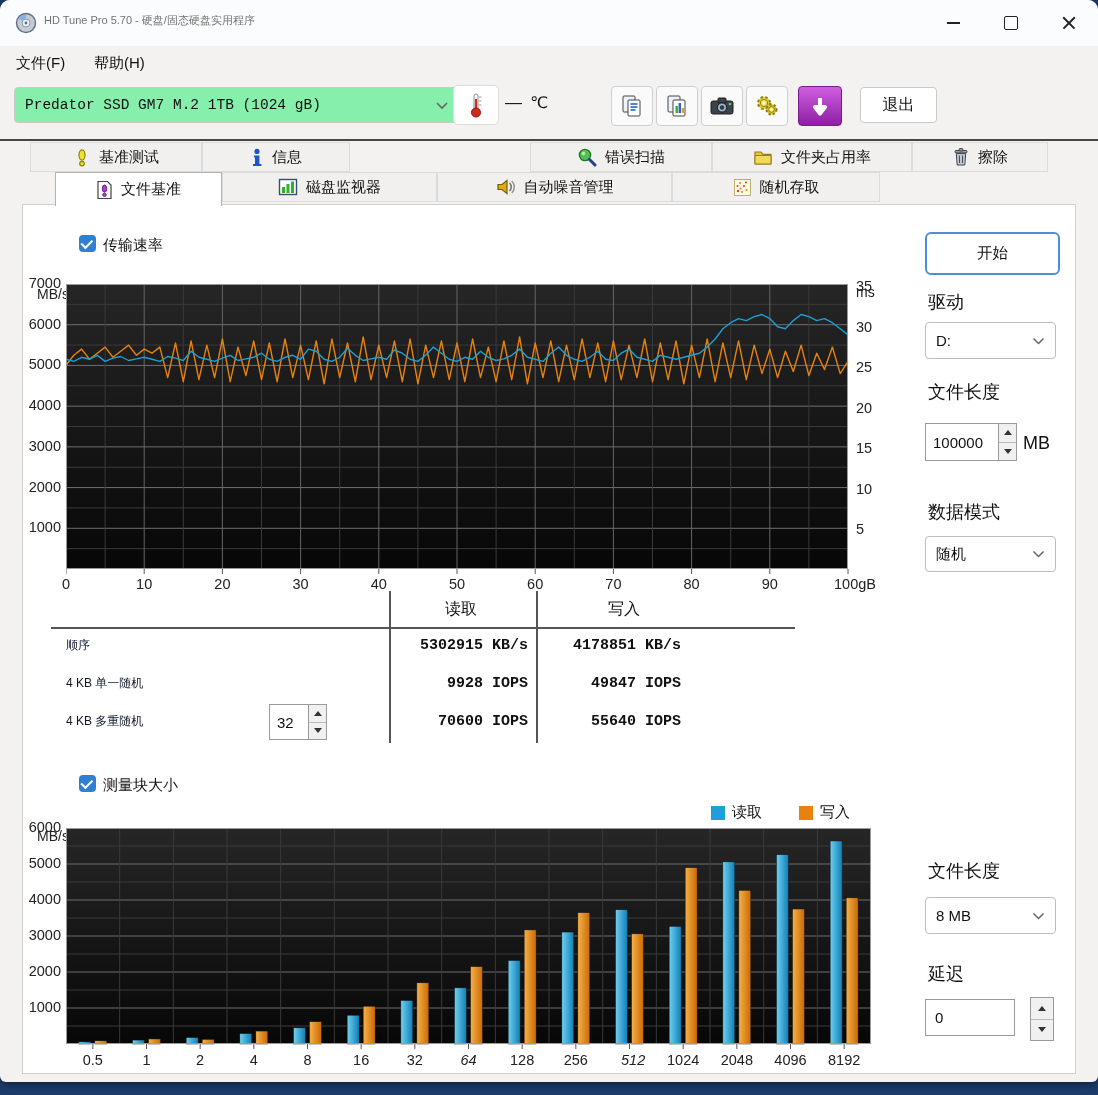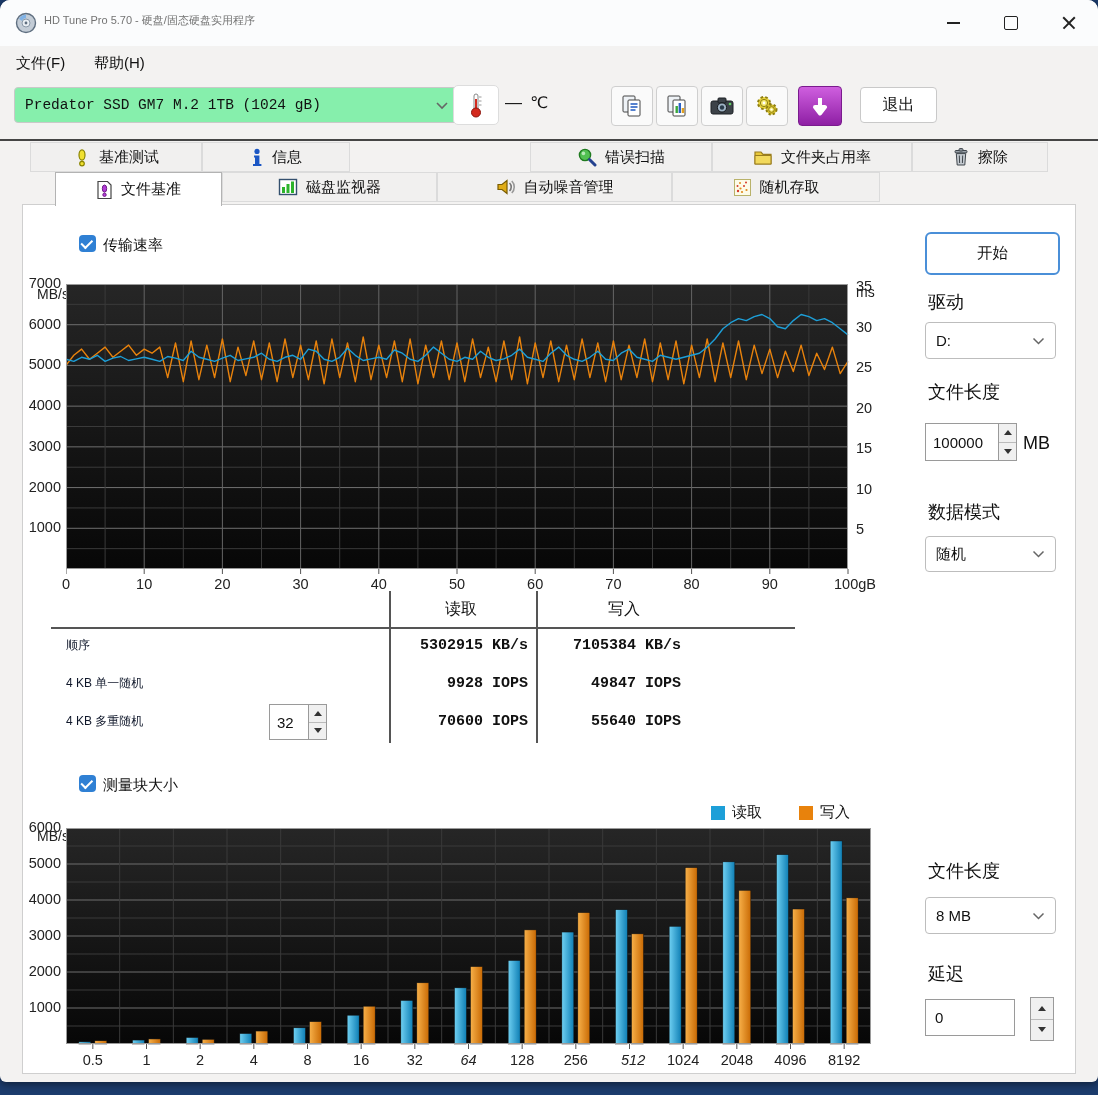--- a/index.html
+++ b/index.html
@@ -342,21 +342,21 @@
 
     <div style="position:absolute;inset:0">
       <div class="thead" style="left:378px;top:394px;width:120px">读取</div>
       <div class="thead" style="left:541px;top:394px;width:120px">写入</div>
       <div class="vline" style="left:366px;top:386px;height:152px"></div>
       <div class="vline" style="left:513px;top:386px;height:152px"></div>
       <div class="hline" style="left:28px;top:422px;width:744px"></div>
 
       <div class="rowlbl" style="left:43px;top:432px">顺序</div>
       <div class="val" style="left:305px;top:432px;width:200px">5302915 KB/s</div>
-      <div class="val" style="left:525px;top:432px;width:133px">7105384 KB/s</div>
+      <div class="val" style="left:525px;top:432px;width:133px">4178851 KB/s</div>
 
       <div class="rowlbl" style="left:43px;top:470px">4 KB 单一随机</div>
       <div class="val" style="left:305px;top:470px;width:200px">9928 IOPS</div>
       <div class="val" style="left:525px;top:470px;width:133px">49847 IOPS</div>
 
       <div class="rowlbl" style="left:43px;top:508px">4 KB 多重随机</div>
       <div class="spinbox" style="left:246px;top:499px;height:36px">
         <div class="spininput" style="width:24px">32</div>
         <div class="spinarrows">
           <div class="sbtn">

